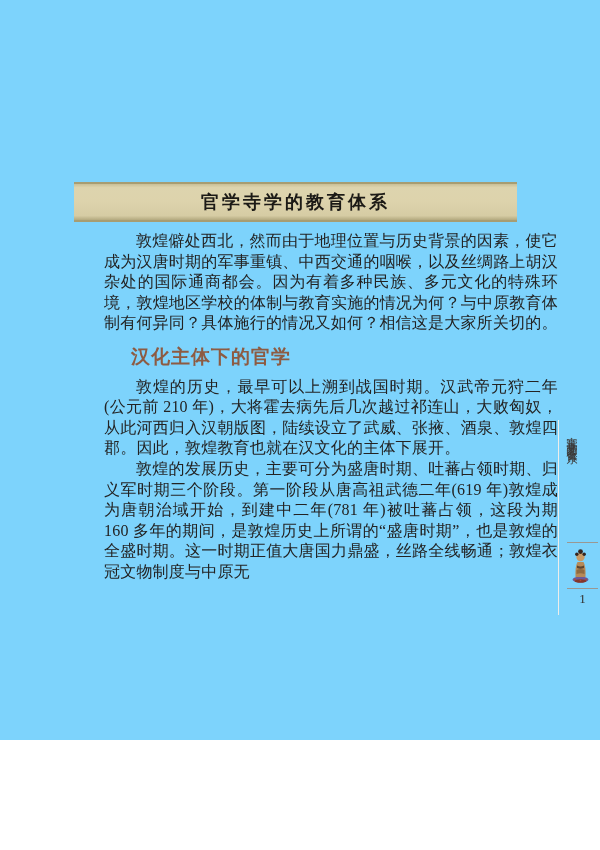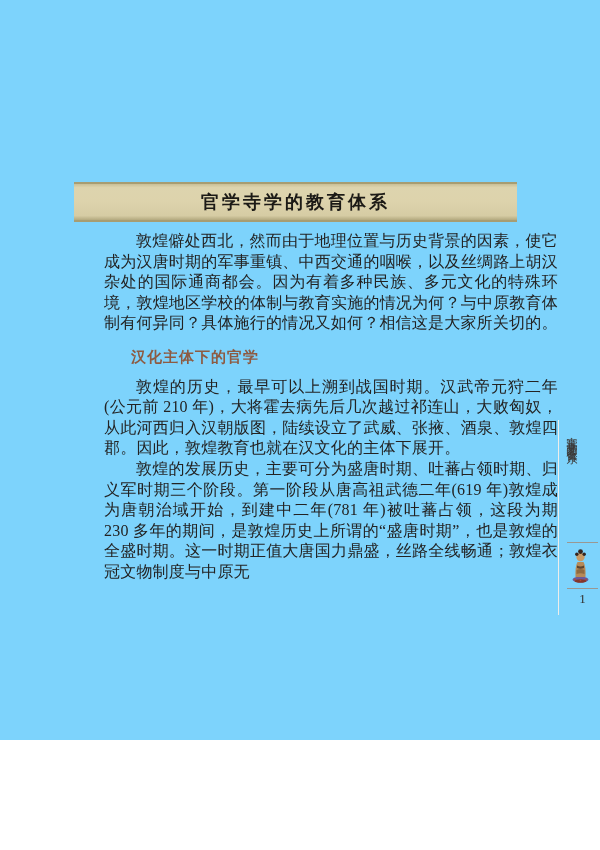--- a/index.html
+++ b/index.html
@@ -52,21 +52,21 @@
     letter-spacing: 0.2px;
     margin-left: 38px;
   }
   .body-block p {
     margin: 0;
     text-indent: 2em;
   }
   .section-heading {
     margin: 13px 0 9px 0;
     padding-left: 27px;
-    font-size: 15px;
+    font-size: 19px;
     font-weight: bold;
     color: #8d5b42;
     letter-spacing: 1px;
     font-family: "Liberation Sans", "DejaVu Sans", sans-serif;
   }
 
   
   .sidebar-edge-line {
     position: absolute;
     left: 558px;
@@ -137,21 +137,21 @@
 <div class="page">
 
   <div class="title-banner">
     <span class="title-text">官学寺学的教育体系</span>
   </div>
 
   <div class="body-block">
     <p>敦煌僻处西北，然而由于地理位置与历史背景的因素，使它成为汉唐时期的军事重镇、中西交通的咽喉，以及丝绸路上胡汉杂处的国际通商都会。因为有着多种民族、多元文化的特殊环境，敦煌地区学校的体制与教育实施的情况为何？与中原教育体制有何异同？具体施行的情况又如何？相信这是大家所关切的。</p>
     <div class="section-heading">汉化主体下的官学</div>
     <p>敦煌的历史，最早可以上溯到战国时期。汉武帝元狩二年(公元前 210 年)，大将霍去病先后几次越过祁连山，大败匈奴，从此河西归入汉朝版图，陆续设立了武威、张掖、酒泉、敦煌四郡。因此，敦煌教育也就在汉文化的主体下展开。</p>
-    <p>敦煌的发展历史，主要可分为盛唐时期、吐蕃占领时期、归义军时期三个阶段。第一阶段从唐高祖武德二年(619 年)敦煌成为唐朝治域开始，到建中二年(781 年)被吐蕃占领，这段为期 230 多年的期间，是敦煌历史上所谓的“盛唐时期”，也是敦煌的全盛时期。这一时期正值大唐国力鼎盛，丝路全线畅通；敦煌衣冠文物制度与中原无</p>
+    <p>敦煌的发展历史，主要可分为盛唐时期、吐蕃占领时期、归义军时期三个阶段。第一阶段从唐高祖武德二年(619 年)敦煌成为唐朝治域开始，到建中二年(781 年)被吐蕃占领，这段为期 160 多年的期间，是敦煌历史上所谓的“盛唐时期”，也是敦煌的全盛时期。这一时期正值大唐国力鼎盛，丝路全线畅通；敦煌衣冠文物制度与中原无</p>
   </div>
 
   <div class="sidebar-edge-line"></div>
   <div class="running-title">官学寺学的教育体系</div>
   <div class="sidebar-divider-1"></div>
 
   <svg class="figurine-icon" viewBox="0 0 19 35" xmlns="http://www.w3.org/2000/svg">
 
     <ellipse cx="9.5" cy="31.5" rx="8" ry="3" fill="#6a5a9b"></ellipse>
     <ellipse cx="9.5" cy="33" rx="6" ry="1.8" fill="#84372b"></ellipse>

